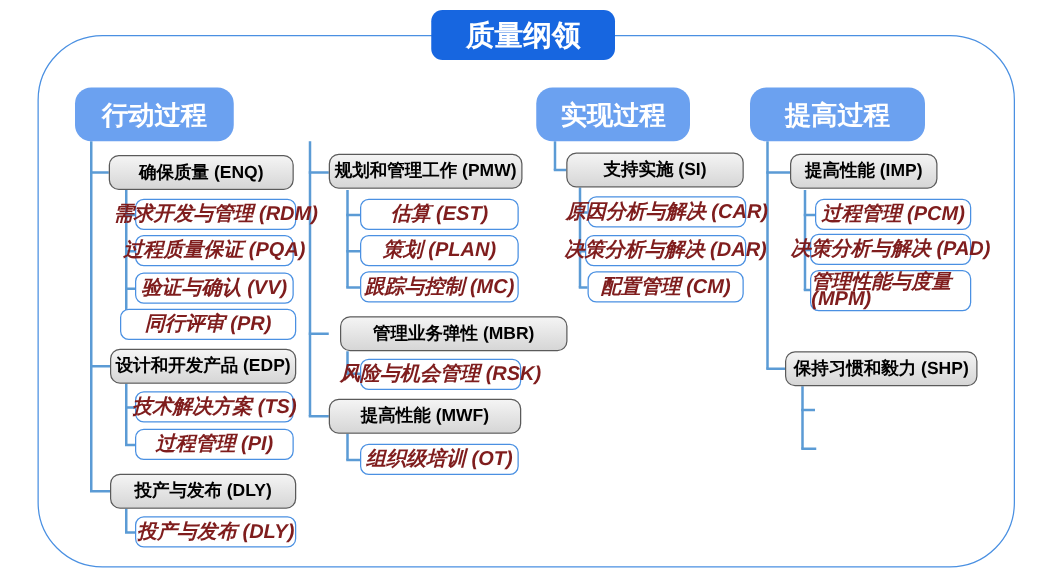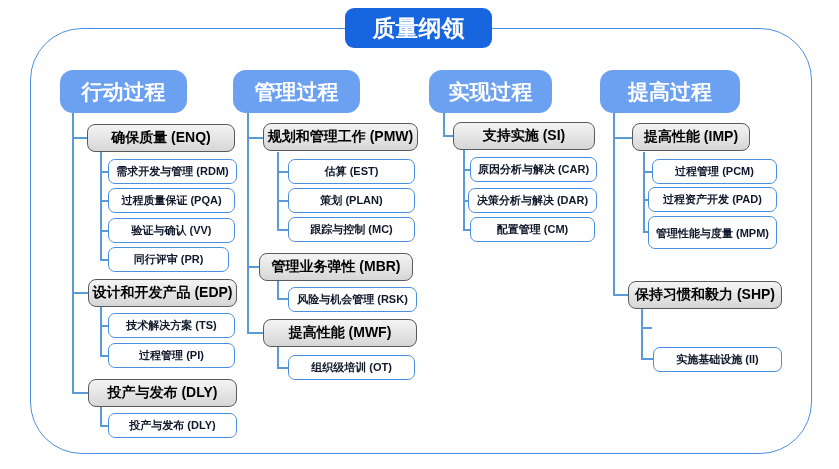--- a/index.html
+++ b/index.html
@@ -10,23 +10,23 @@
   .title{position:absolute;left:345px;top:8px;width:147px;height:40px;
          background:#1766e0;border-radius:9px;color:#fff;font-size:23px;font-weight:bold;
          display:flex;align-items:center;justify-content:center;white-space:nowrap;}
   .hdr{position:absolute;height:43px;background:#6ba1f0;border-radius:13px;color:#fff;
        font-size:21px;font-weight:bold;display:flex;align-items:center;justify-content:center;
        white-space:nowrap;}
   .gray{position:absolute;height:28px;background:linear-gradient(180deg,#f4f4f4,#d6d6d6);
         border:1.8px solid #5a5a5a;border-radius:8px;color:#000;font-size:14px;font-weight:bold;
         display:flex;align-items:center;justify-content:center;white-space:nowrap;box-sizing:border-box;}
   .white{position:absolute;height:25px;background:#fff;border:1.5px solid #4a90e2;
-         border-radius:7px;color:#0f172a;font-size:11px;font-weight:bold;
-         display:flex;align-items:center;justify-content:center;white-space:nowrap;box-sizing:border-box;}
-  .wrap2{white-space:normal;text-align:right;line-height:14px;height:33px;}
+         border-radius:7px;color:#7f1d1d;font-size:16px;font-weight:bold;
+         display:flex;align-items:center;justify-content:center;white-space:nowrap;box-sizing:border-box;font-style:italic;}
+  .wrap2{white-space:normal;text-align:left;line-height:14px;height:33px;}
   .vl{position:absolute;width:1.5px;background:#5b9bd5;}
   .hl{position:absolute;height:1.5px;background:#5b9bd5;}
 </style>
 </head>
 <body>
 
 <div class="stage">
   <div class="outer"></div>
 
   <div class="vl" style="left:72px;top:113px;height:280px"></div>
@@ -71,48 +71,46 @@
   <div class="hl" style="left:643px;top:171px;width:9px"></div>
   <div class="hl" style="left:643px;top:199px;width:5px"></div>
   <div class="hl" style="left:643px;top:231px;width:5px"></div>
   <div class="vl" style="left:641px;top:309px;height:50px"></div>
   <div class="hl" style="left:641px;top:327px;width:11px"></div>
   <div class="hl" style="left:641px;top:358px;width:12px"></div>
 
   <div class="title">质量纲领</div>
 
   <div class="hdr" style="left:60px;top:70px;width:127px">行动过程</div>
-  <div class="hdr" style="left:233px;top:70px;width:127px">管理过程</div>
   <div class="hdr" style="left:600px;top:70px;width:140px">提高过程</div>
   <div class="hdr" style="left:429px;top:70px;width:123px">实现过程</div>
 
   <div class="gray" style="left:87px;top:124px;width:148px">确保质量 (ENQ)</div>
   <div class="white" style="left:108px;top:159px;width:129px">需求开发与管理 (RDM)</div>
   <div class="white" style="left:108px;top:188px;width:127px">过程质量保证 (PQA)</div>
   <div class="white" style="left:108px;top:218px;width:127px">验证与确认 (VV)</div>
-  <div class="white" style="left:108px;top:247px;width:121px">同行评审 (PR)</div>
+  <div class="white" style="left:96px;top:247px;width:141px">同行评审 (PR)</div>
   <div class="gray" style="left:88px;top:279px;width:149px">设计和开发产品 (EDP)</div>
   <div class="white" style="left:108px;top:313px;width:127px">技术解决方案 (TS)</div>
   <div class="white" style="left:108px;top:343px;width:127px">过程管理 (PI)</div>
   <div class="gray" style="left:88px;top:379px;width:149px">投产与发布 (DLY)</div>
   <div class="white" style="left:108px;top:413px;width:129px">投产与发布 (DLY)</div>
 
   <div class="gray" style="left:263px;top:123px;width:155px">规划和管理工作 (PMW)</div>
   <div class="white" style="left:288px;top:159px;width:127px">估算 (EST)</div>
   <div class="white" style="left:288px;top:188px;width:127px">策划 (PLAN)</div>
   <div class="white" style="left:288px;top:217px;width:127px">跟踪与控制 (MC)</div>
-  <div class="gray" style="left:259px;top:253px;width:154px">管理业务弹性 (MBR)</div>
+  <div class="gray" style="left:272px;top:253px;width:182px">管理业务弹性 (MBR)</div>
   <div class="white" style="left:288px;top:287px;width:129px">风险与机会管理 (RSK)</div>
   <div class="gray" style="left:263px;top:319px;width:154px">提高性能 (MWF)</div>
   <div class="white" style="left:288px;top:355px;width:127px">组织级培训 (OT)</div>
 
   <div class="gray" style="left:453px;top:122px;width:142px">支持实施 (SI)</div>
   <div class="white" style="left:470px;top:157px;width:127px">原因分析与解决 (CAR)</div>
   <div class="white" style="left:468px;top:188px;width:129px">决策分析与解决 (DAR)</div>
   <div class="white" style="left:470px;top:217px;width:125px">配置管理 (CM)</div>
 
   <div class="gray" style="left:632px;top:123px;width:118px">提高性能 (IMP)</div>
   <div class="white" style="left:652px;top:159px;width:125px">过程管理 (PCM)</div>
-  <div class="white" style="left:648px;top:187px;width:129px">过程资产开发 (PAD)</div>
+  <div class="white" style="left:648px;top:187px;width:129px">决策分析与解决 (PAD)</div>
   <div class="white wrap2" style="left:648px;top:216px;width:129px">管理性能与度量 (MPM)</div>
   <div class="gray" style="left:628px;top:281px;width:154px">保持习惯和毅力 (SHP)</div>
-  <div class="white" style="left:653px;top:347px;width:129px">实施基础设施 (II)</div>
 </div>
 
 </body></html>

